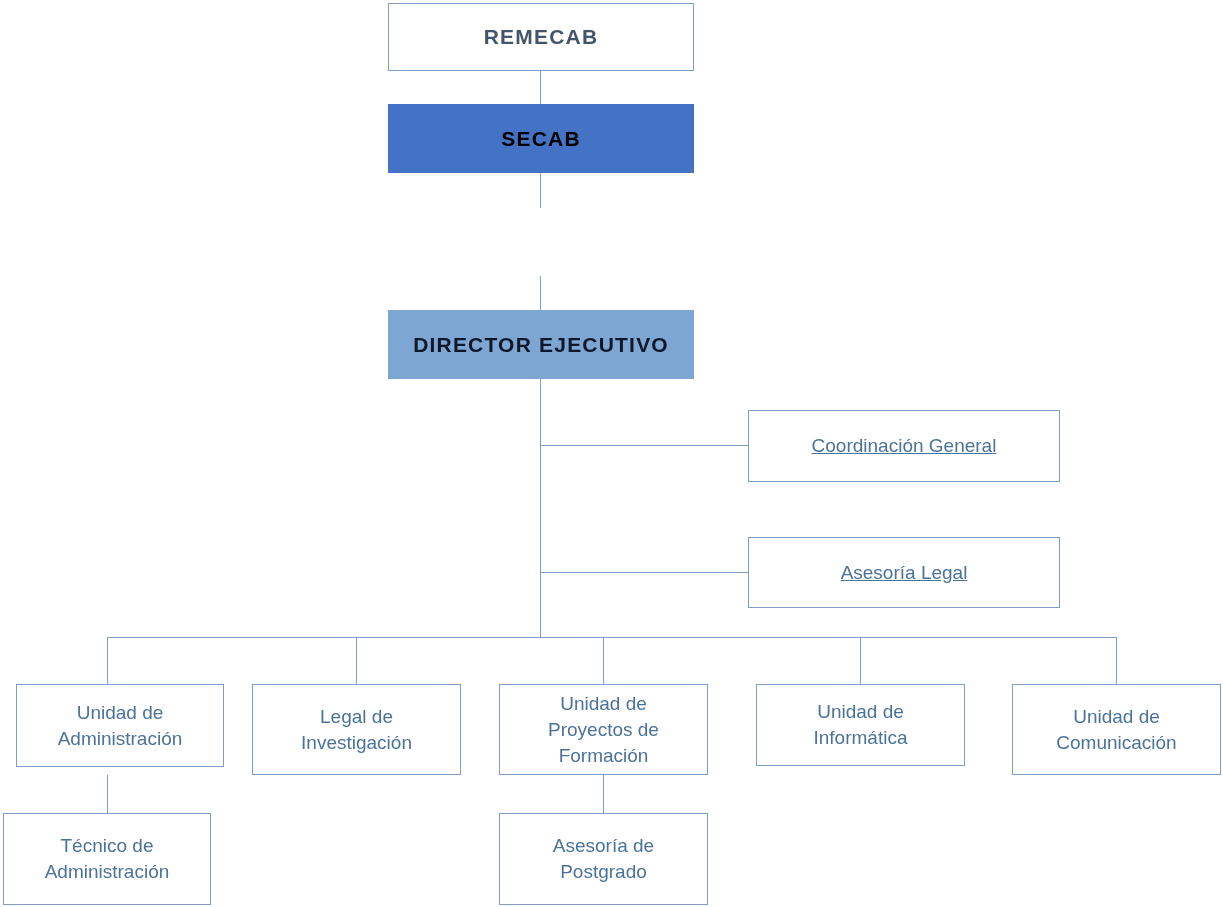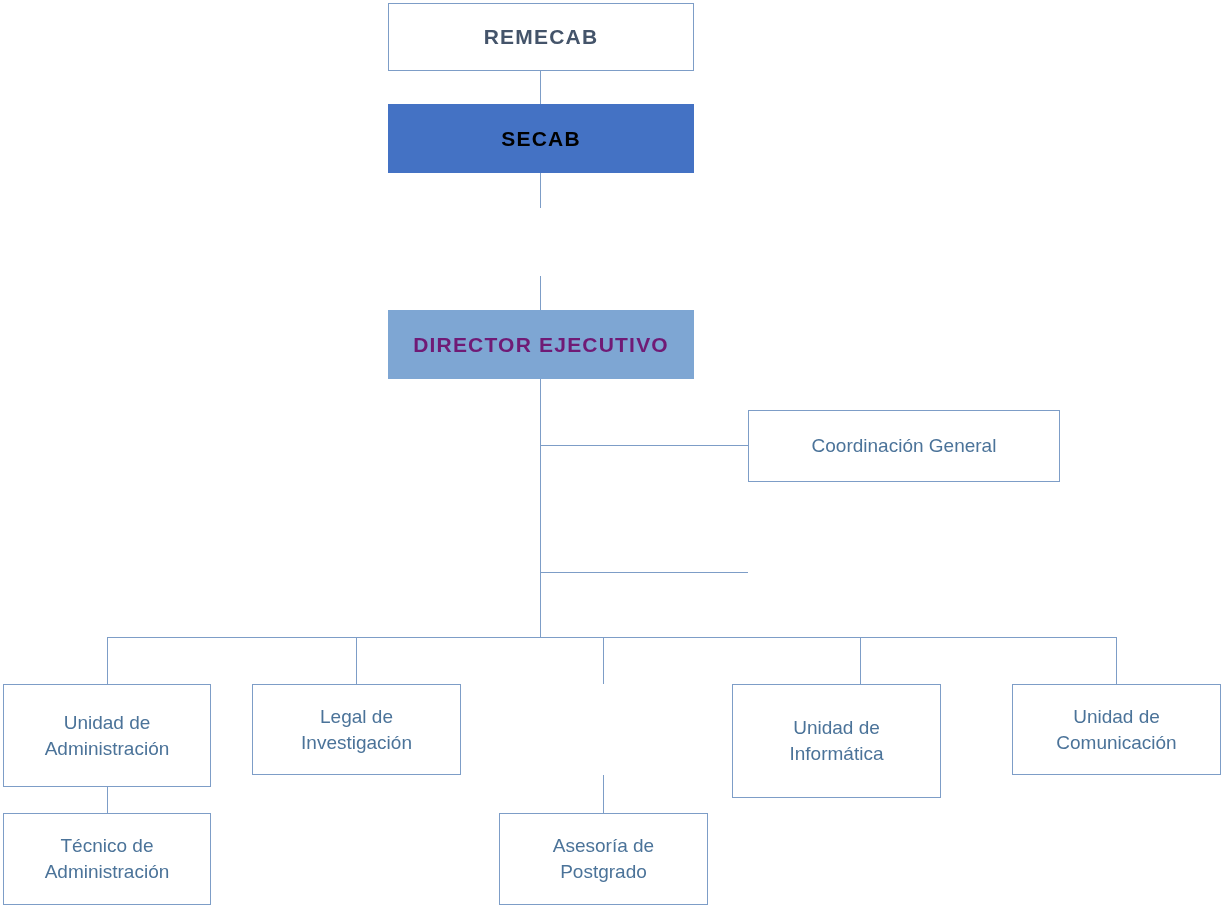--- a/index.html
+++ b/index.html
@@ -38,24 +38,24 @@
 
   .node.filled-dark {
     background: var(--accent-dark, #4472c4);
     border-color: var(--accent-dark, #4472c4);
     color: #000000;
   }
 
   .node.filled-light {
     background: var(--accent-light, #7ea6d3);
     border-color: var(--accent-light, #7ea6d3);
-    color: #701a75;
+    color: #0f172a;
   }
 
-  .node.wide { padding: 4px 12px; }
+  .node.wide { padding: 4px 12px; text-decoration: underline; }
 
   .line {
     position: absolute;
     background: var(--line-color, #7d9dc7);
   }
   .line.v { width: 1px; }
   .line.h { height: 1px; }
 </style>
 </head>
 <body>
@@ -79,27 +79,29 @@
 
   <div class="node tier" style="left:388px; top:3px; width:306px; height:68px">REMECAB</div>
 
   <div class="node tier filled-dark" style="left:388px; top:104px; width:306px; height:69px">SECAB</div>
 
 
   <div class="node tier filled-light" style="left:388px; top:310px; width:306px; height:69px">DIRECTOR EJECUTIVO</div>
 
   <div class="node wide" style="left:748px; top:410px; width:312px; height:72px">Coordinación General</div>
 
+  <div class="node wide" style="left:748px; top:537px; width:312px; height:71px">Asesoría Legal</div>
 
-  <div class="node" style="left:3px; top:684px; width:208px; height:103px">Unidad de Administración</div>
+  <div class="node" style="left:16px; top:684px; width:208px; height:83px">Unidad de Administración</div>
 
   <div class="node" style="left:252px; top:684px; width:209px; height:91px">Legal de Investigación</div>
 
+  <div class="node" style="left:499px; top:684px; width:209px; height:91px">Unidad de Proyectos de Formación</div>
 
-  <div class="node" style="left:732px; top:684px; width:209px; height:114px">Unidad de Informática</div>
+  <div class="node" style="left:756px; top:684px; width:209px; height:82px">Unidad de Informática</div>
 
   <div class="node" style="left:1012px; top:684px; width:209px; height:91px">Unidad de Comunicación</div>
 
   <div class="node" style="left:3px; top:813px; width:208px; height:92px">Técnico de Administración</div>
 
   <div class="node" style="left:499px; top:813px; width:209px; height:92px">Asesoría de Postgrado</div>
 
 </div>
 
 </body></html>

